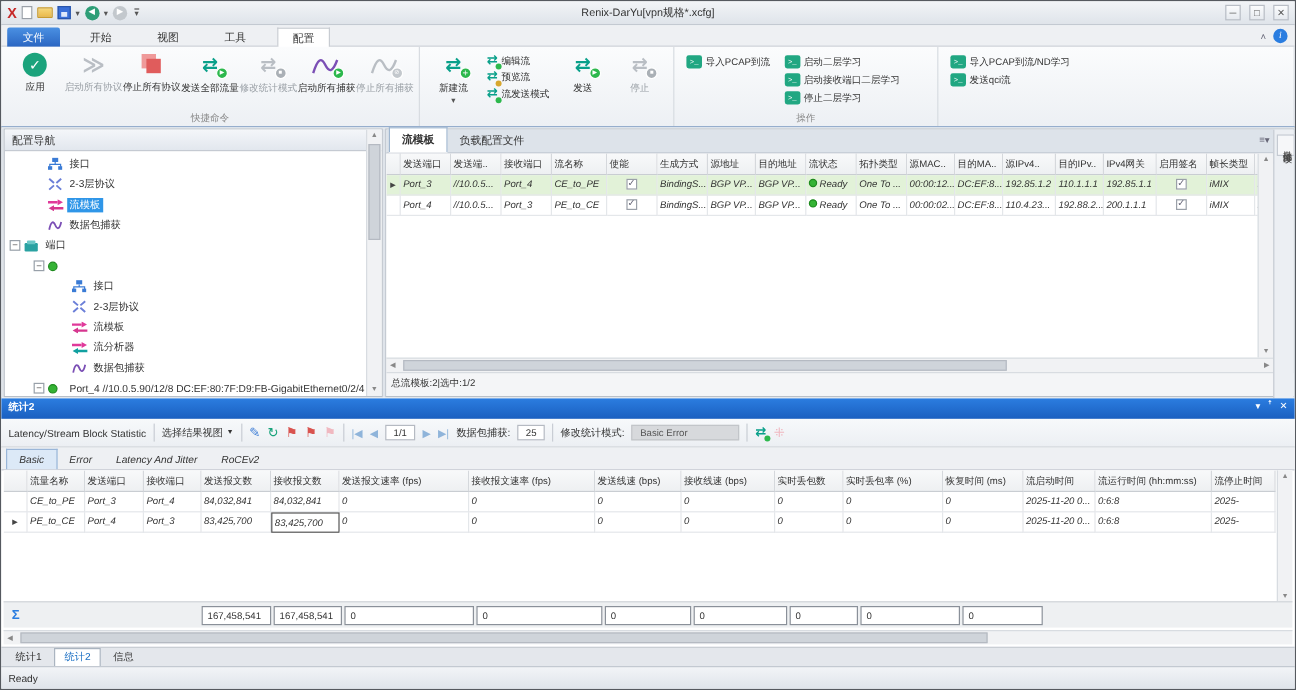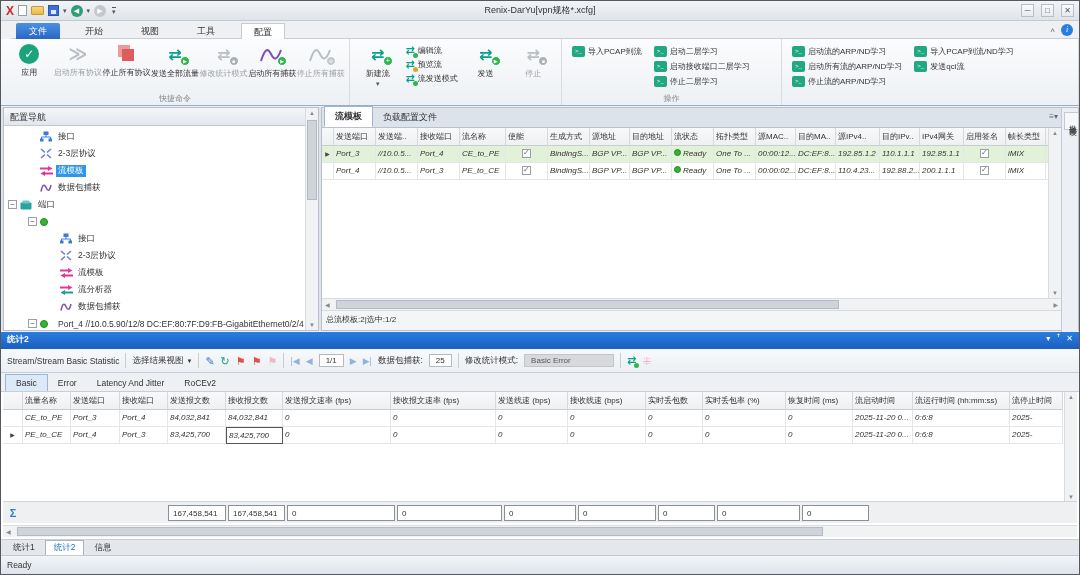--- a/index.html
+++ b/index.html
@@ -18,21 +18,21 @@
   .qi-save:after{content:"";position:absolute;left:2px;bottom:1px;width:5px;height:4px;background:#dfe8fa;}
   .qi-caret{font-size:7px;color:#555;}
   .qi-circle{width:12px;height:12px;border-radius:50%;color:#fff;font-size:7px;line-height:12px;text-align:center;}
   .qi-back{background:#2e9e77;}
   .qi-fwd{background:#c3c8cd;}
   .qi-custom{font-size:7px;color:#555;border-top:1px solid #555;line-height:7px;margin-left:2px;}
   .title-text{position:absolute;left:50%;transform:translateX(-50%);font-size:9px;color:#333;white-space:nowrap;}
   .winbtns{margin-left:auto;display:flex;gap:7px;font-size:8px;color:#555;}
   .winbtns span{display:inline-block;width:13px;text-align:center;border:1px solid #b9bec6;background:linear-gradient(#fbfcfd,#e6eaef);line-height:11px;height:13px;}
   
-  .tabrow{position:absolute;top:20px;left:10px;right:0;height:18px;background:#eef0f3;border-bottom:1px solid #c9ced4;}
+  .tabrow{position:absolute;top:20px;left:0;right:0;height:18px;background:#eef0f3;border-bottom:1px solid #c9ced4;}
   .file-tab{position:absolute;left:5px;top:2px;width:44px;height:16px;text-align:center;font-size:9px;color:#fff;
     background:linear-gradient(#4a90e2,#2b66c2);border-radius:2px 2px 0 0;line-height:16px;}
   .rtab{position:absolute;top:2px;height:16px;padding:0 12px;font-size:9px;line-height:16px;color:#333;}
   .rtab.active{background:#fff;border:1px solid #c8ccd2;border-bottom:1px solid #fff;height:17px;}
   .tab-right{position:absolute;right:6px;top:3px;display:flex;gap:6px;align-items:center;}
   .chev-up{font-size:8px;color:#667;}
   .info-dot{width:12px;height:12px;border-radius:50%;background:#2a7de0;color:#fff;font-size:8px;font-style:italic;
     line-height:12px;text-align:center;font-family:"Liberation Serif",serif;}
   
   .ribbon{position:absolute;top:38px;left:0;right:0;height:67px;background:linear-gradient(#fbfcfd,#edf0f4);
@@ -120,21 +120,21 @@
   .stats-toolbar{height:24px;background:linear-gradient(#f7f9fb,#eceff3);border-bottom:1px solid #c9cdd4;
     display:flex;align-items:center;gap:6px;padding:0 6px;font-size:8.5px;}
   .tsep{width:1px;height:15px;background:#c9cdd4;}
   .tbtn{display:flex;align-items:center;gap:3px;}
   .ti{font-size:11px;line-height:12px;}
   .ti.blue{color:#3a7bd5;} .ti.teal{color:#18a37a;} .ti.red{color:#d9534f;} .ti.pale{color:#f0b8c0;}
   .ti.nav{color:#8fb4da;font-size:9px;}
   .pagebox{border:1px solid #b5bac2;background:#fff;padding:1px 6px;font-size:8px;}
   .numbox{border:1px solid #b5bac2;background:#fff;padding:1px 6px;font-size:8px;min-width:20px;text-align:center;}
   .modebox{background:#d7d9dc;border:1px solid #c2c5c9;color:#555;padding:1px 14px 1px 6px;font-size:8px;min-width:90px;}
-  .stats-tabs{height:19px;background:#eef0f3;border-bottom:1px solid #c9cdd4;display:flex;align-items:flex-end;padding-left:4px;}
+  .stats-tabs{height:19px;background:#eef0f3;border-bottom:1px solid #c9cdd4;display:flex;align-items:flex-end;padding-left:4px;font-style:italic;}
   .st-tab{font-size:8.5px;padding:3px 10px;color:#333;}
   .st-tab.active{background:#dce9f7;border:1px solid #9ab6d8;border-bottom:none;}
   .stats-grid{position:absolute;left:2px;right:2px;top:60px;height:131px;overflow:hidden;background:#fff;}
   .stats-vscroll{position:absolute;right:2px;top:60px;width:13px;height:110px;background:#f1f2f4;border-left:1px solid #d8dce1;font-size:6px;color:#888;text-align:center;}
   .stats-vscroll .up{position:absolute;top:2px;left:0;right:0;}.stats-vscroll .dn{position:absolute;bottom:2px;left:0;right:0;}
   .totals-row{position:absolute;left:2px;right:2px;top:169px;height:22px;background:#eef0f2;border-top:1px solid #d0d4d9;
     display:flex;align-items:center;}
   .sigma{width:20px;text-align:center;color:#2a7de0;font-weight:bold;font-size:11px;}
   .tot-cells{display:flex;gap:2px;}
   .tot-cell{display:inline-block;height:16px;background:#fff;border:1px solid #8a9099;font-size:8px;padding:3px 4px;overflow:hidden;}
@@ -282,34 +282,20 @@
           <span>停止二层学习</span>
         </div>
       </div>
       <div class="rgroup-label">操作</div>
     </div>
 
     <div class="rgroup" style="width:297px;border-right:1px solid #d8dce1">
       <div class="opscol">
         <div class="srow">
           <span class="chip">&gt;_</span>
-          <span>启动流的ARP/ND学习</span>
-        </div>
-        <div class="srow">
-          <span class="chip">&gt;_</span>
-          <span>启动所有流的ARP/ND学习</span>
-        </div>
-        <div class="srow">
-          <span class="chip">&gt;_</span>
-          <span>停止流的ARP/ND学习</span>
-        </div>
-      </div>
-      <div class="opscol">
-        <div class="srow">
-          <span class="chip">&gt;_</span>
           <span>导入PCAP到流/ND学习</span>
         </div>
         <div class="srow">
           <span class="chip">&gt;_</span>
           <span>发送qci流</span>
         </div>
       </div>
     </div>
   </div>
 
@@ -474,21 +460,21 @@
   <div class="stats">
     <div class="stats-title">
       <span>统计2</span>
       <span class="tbtns">
         <span>▾</span>
         <span>ꜛ</span>
         <span>✕</span>
       </span>
     </div>
     <div class="stats-toolbar">
-      <span>Stream/Stream Basic Statistic</span>
+      <span>Latency/Stream Block Statistic</span>
       <span class="tsep"></span>
       <span class="tbtn">
         <span>选择结果视图</span>
           <span style="font-size:6px">▼</span>
       </span>
       <span class="tsep"></span>
       <span class="ti blue">✎</span>
       <span class="ti teal">↻</span>
       <span class="ti red">⚑</span>
       <span class="ti red">⚑</span>

